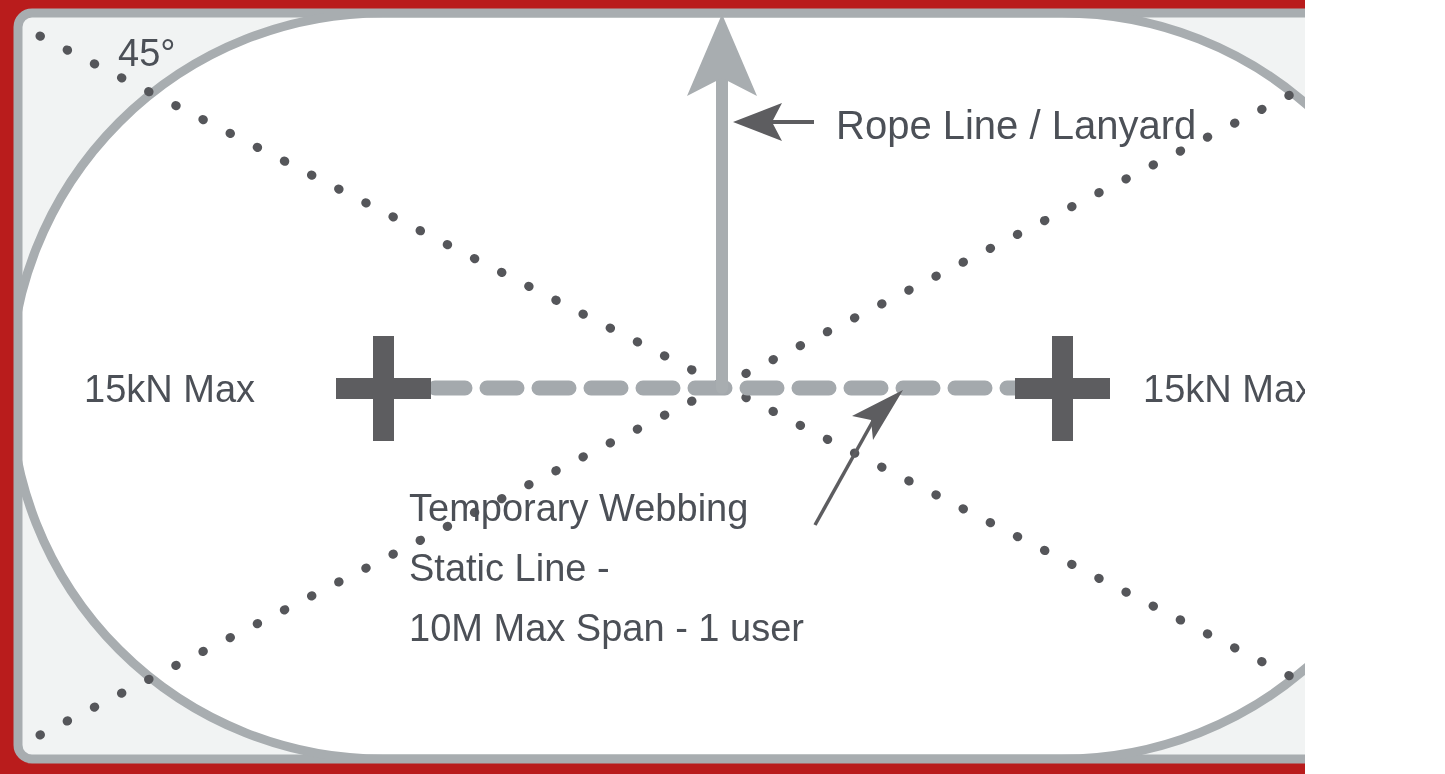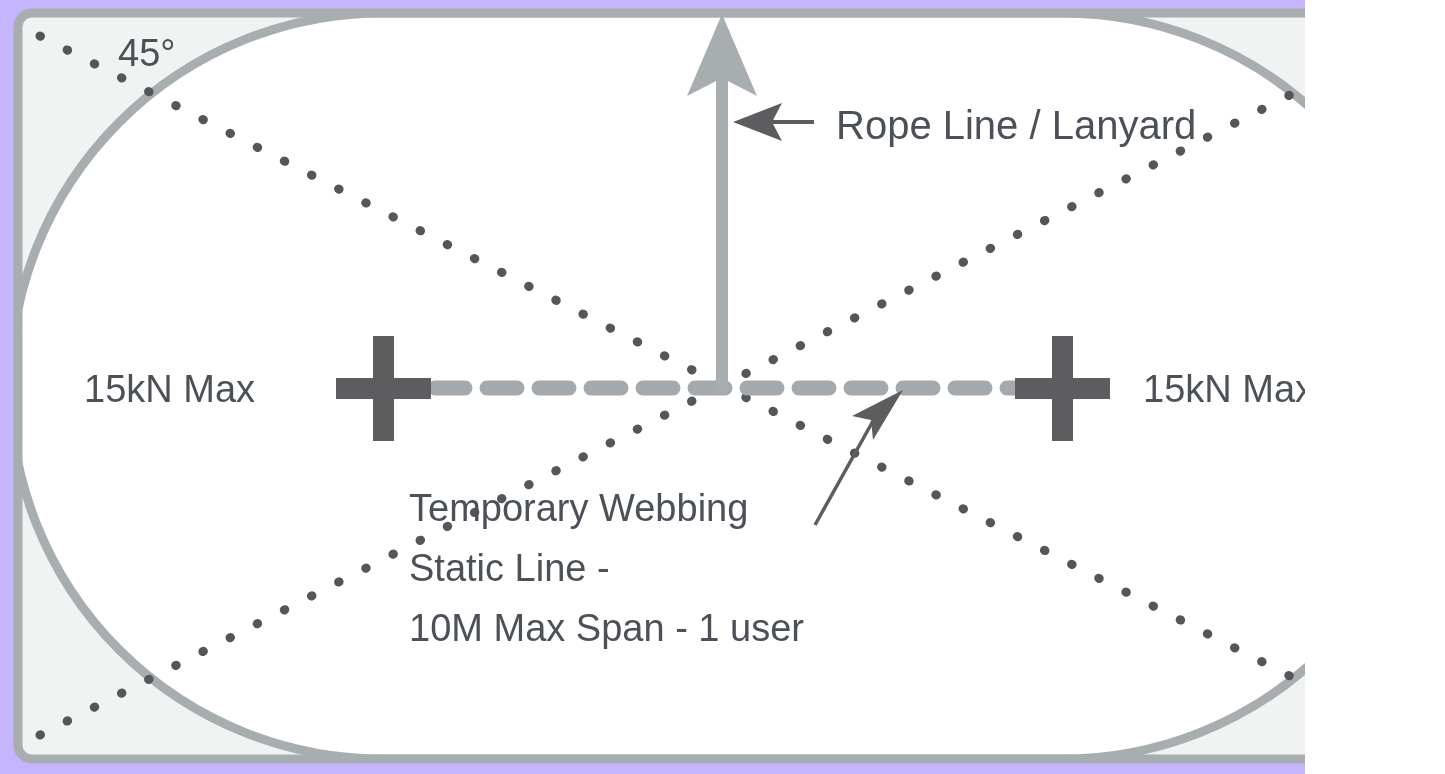--- a/index.html
+++ b/index.html
@@ -4,21 +4,21 @@
 <style>
   html, body {
     margin: 0;
     padding: 0;
     background: #ffffff;
   }
   #diagram-root {
     position: relative;
     width: 1305px;
     height: 774px;
-    background: #c4b5fd;
+    background: #b91c1c;
     font-family: "Liberation Sans", sans-serif;
     overflow: hidden;
   }
   #diagram-svg {
     position: absolute;
     top: 0;
     left: 0;
     width: 1445px;
     height: 774px;
     display: block;

